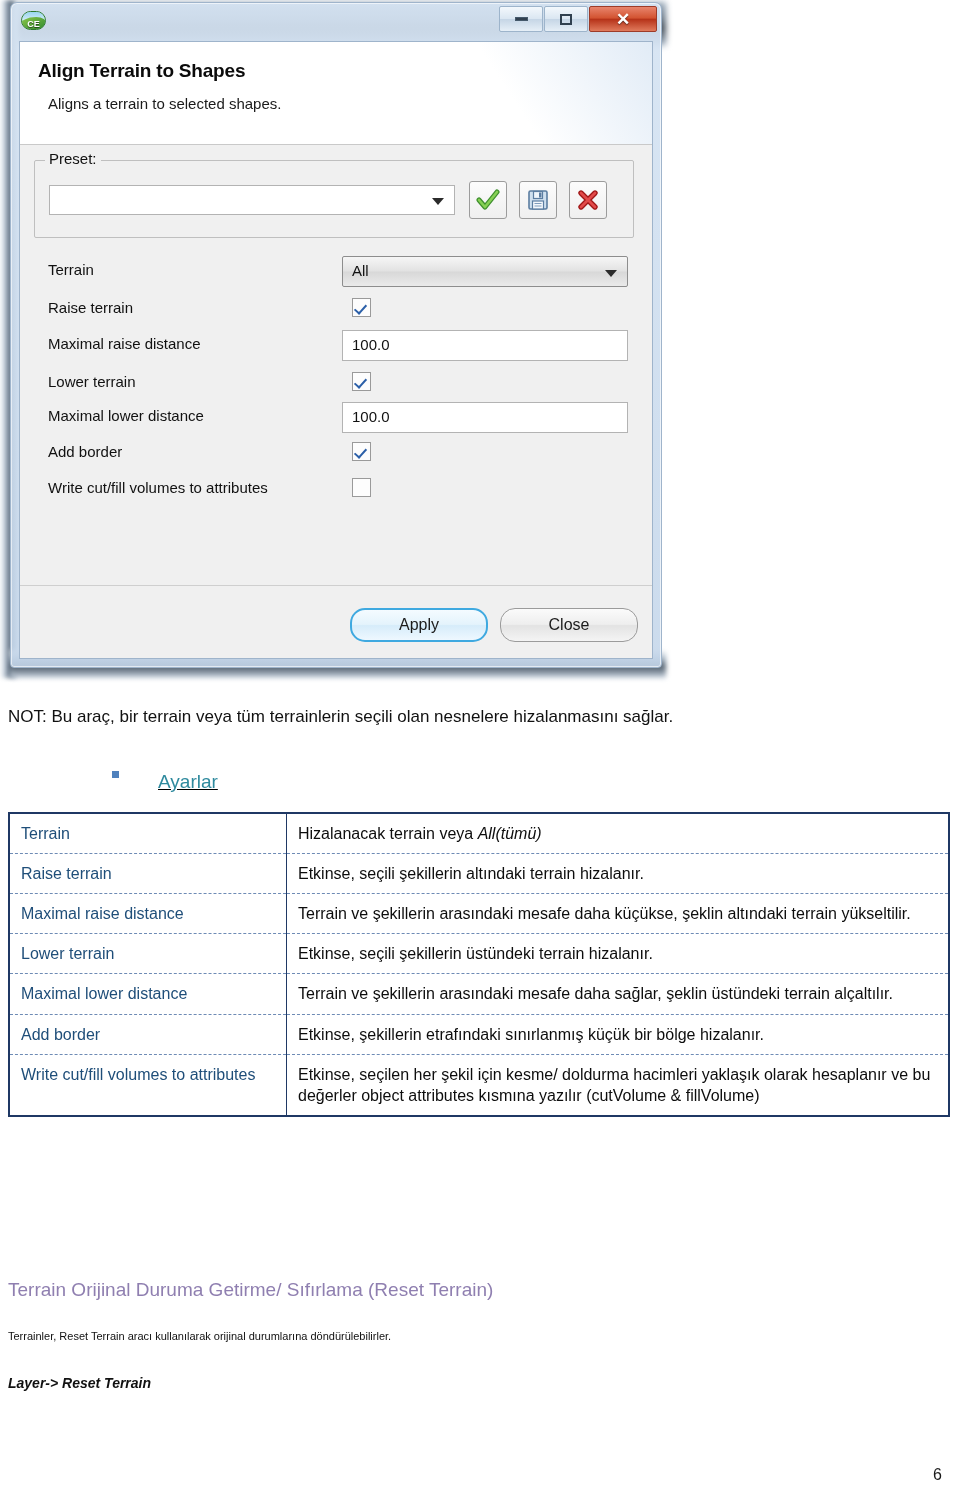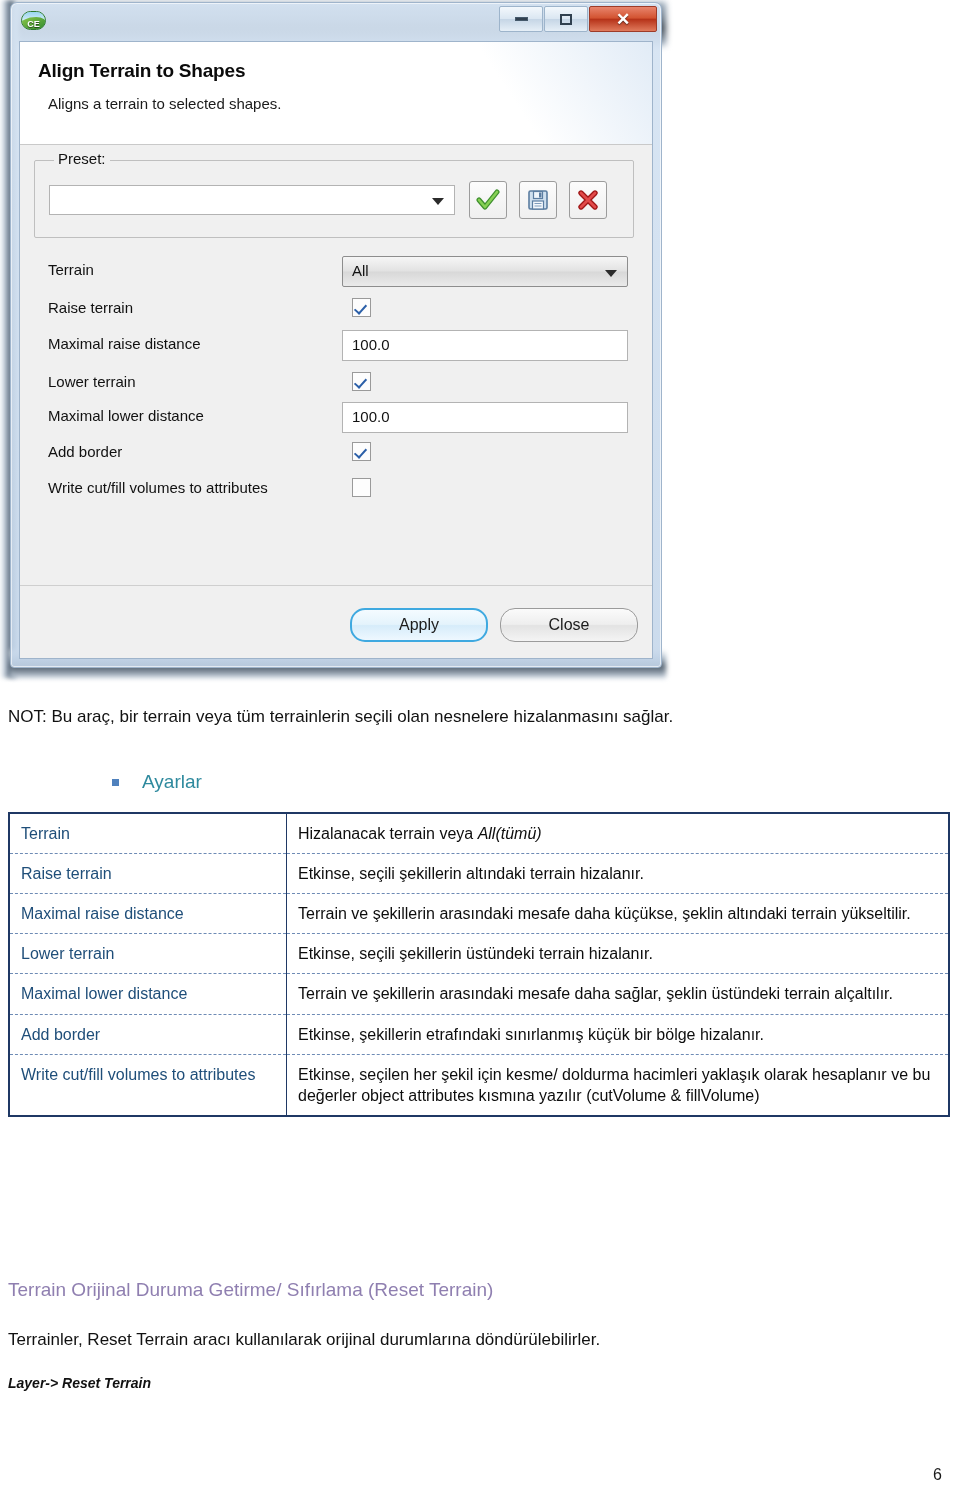--- a/index.html
+++ b/index.html
@@ -157,21 +157,21 @@
   .preset-group {
     position:absolute; left:14px; top:118px;
     width: 600px; height: 78px;
     border: 1px solid #bfbfbf;
     border-radius: 2px;
     box-sizing:border-box;
   }
   .preset-legend {
     position:absolute; left:10px; top:-11px;
     background:#f0f0f0; padding: 0 4px;
-    font-size: 15px; color:#111;margin-left:9px;
+    font-size: 15px; color:#111;
   }
   .preset-combo {
     position:absolute; left:14px; top:24px;
     width: 406px; height: 30px;
     background: #ffffff;
     border: 1px solid #b3b3b3;
     box-sizing:border-box;
   }
   .combo-arrow {
     position:absolute; right:10px; top: 50%;
@@ -258,21 +258,21 @@
 
   
   .doc-note {
     position:absolute; left: 8px; top: 706px;
     width: 920px;
     font-size: 17px; color:#111;
     line-height: 1.35;
   }
   .bullet-row {
     position:absolute; left: 112px; top: 771px;
-    display:flex; align-items:center; gap:23px;
+    display:flex; align-items:flex-start; gap:39px;text-decoration:underline;
   }
   .sq-bullet { width:7px; height:7px; background:#4f81bd; display:inline-block; }
   .bullet-label { font-size:19px; color:#2f8a9e; }
 
   
   .tbl {
     position:absolute; left: 8px; top: 812px;
     width: 942px;
     border: 2px solid #1f3864;
     border-collapse: collapse;
@@ -300,21 +300,21 @@
   .tbl tr.body-row td { border-top: 1px dashed #6e8bb5; }
   .tbl tr.body-row:first-of-type td { border-top: none; }
   .tbl em { font-style: italic; }
 
   .sec-head {
     position:absolute; left: 8px; top: 1279px;
     font-size: 19px; color: #8f7fb0;
   }
   .sec-p1 {
     position:absolute; left: 8px; top: 1330px;
-    font-size: 17px; color:#111;
+    font-size: 11px; color:#111;
   }
   .sec-p2 {
     position:absolute; left: 8px; top: 1375px;
     font-size: 14px; color:#111; font-style: italic; font-weight: bold;
   }
   .pageno {
     position:absolute; right: 18px; top: 1466px;
     font-size: 16px; color:#1a1a1a;
   }
 </style>

